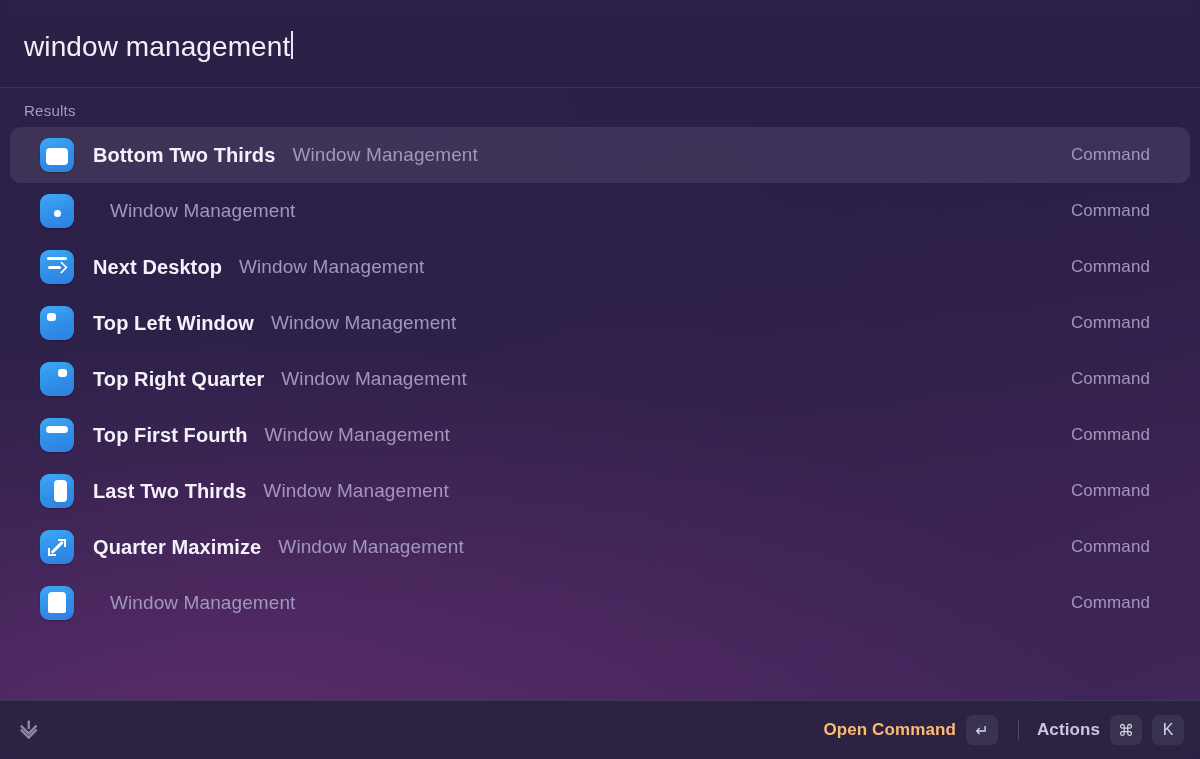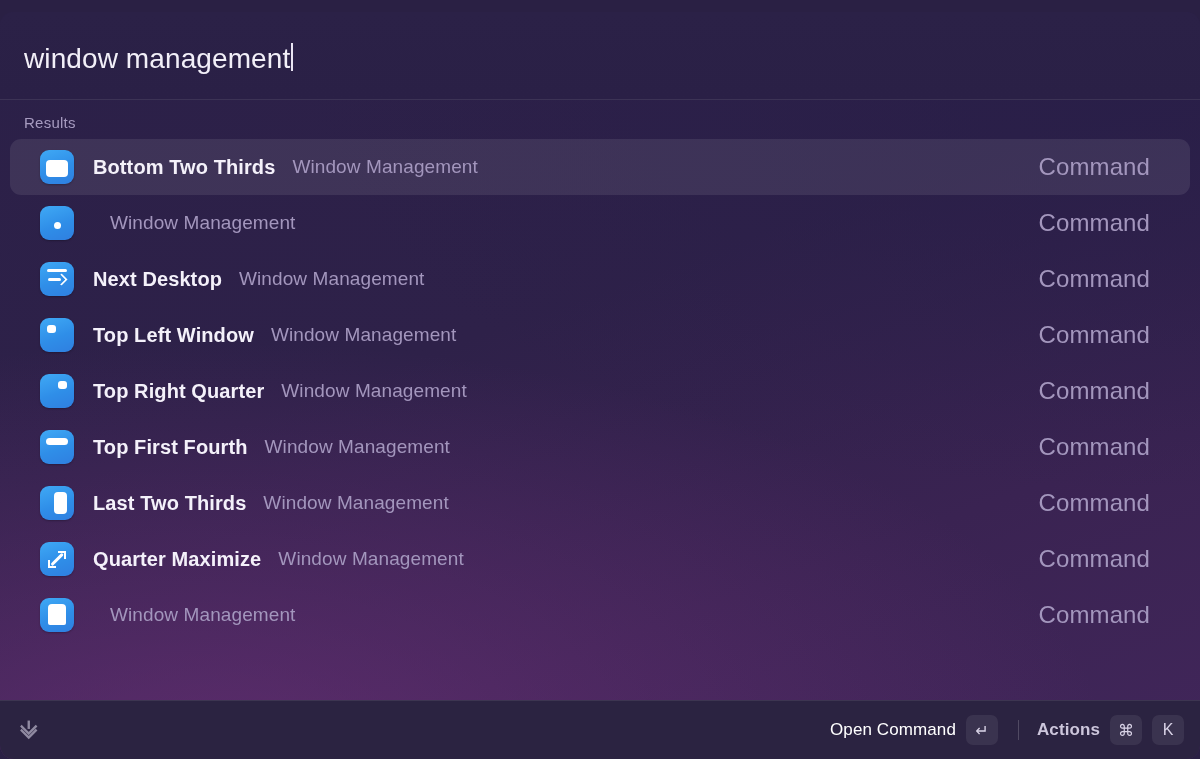--- a/index.html
+++ b/index.html
@@ -16,21 +16,20 @@
   
   #window {
     position:absolute; inset:0;
     border-radius:14px;
     overflow:hidden;
     display:flex; flex-direction:column;
     background:
       radial-gradient(120% 90% at 18% 100%, rgba(120, 52, 130, 0.55) 0%, rgba(120,52,130,0) 62%),
       radial-gradient(100% 80% at 95% 8%, rgba(40, 30, 72, 0.85) 0%, rgba(40,30,72,0) 70%),
       linear-gradient(160deg, #2b2048 0%, #2e2149 42%, #3a2352 72%, #41265a 100%);
-    margin-top: 12px;
   }
 
   
   #searchbar {
     height:88px; flex:0 0 88px;
     display:flex; align-items:center;
     padding:0 24px;
     background:linear-gradient(180deg,#2b2147 0%,#2a2046 100%);
     position:relative;
   }
@@ -84,37 +83,37 @@
   .row-title {
     font-size:20px; font-weight:bold; color:#f4f1fa;
     white-space:nowrap; letter-spacing:0.1px;
   }
   .row-sub {
     font-size:19px; color:#a396bd; margin-left:17px;
     white-space:nowrap; letter-spacing:0.1px;
   }
   .row-acc {
     margin-left:auto;
-    font-size:24px; color:#a396bd; letter-spacing:0.1px;
+    font-size:17px; color:#a396bd; letter-spacing:0.1px;
     padding-right:10px;
     text-align:right;
   }
 
   
   #footer {
     height:59px; flex:0 0 59px;
     display:flex; align-items:center;
     padding:0 16px 0 14px;
     background:#2b2341;
     border-top:1px solid rgba(255,255,255,0.085);
   }
   #brand-logo { width:30px; height:30px; opacity:0.62; }
   .footer-right { margin-left:auto; display:flex; align-items:center; }
   .f-label {
-    font-size:17px; font-weight:normal; color:#ffffff;
+    font-size:17px; font-weight:bold; color:#fdba74;
     letter-spacing:0.1px;
   }
   .f-label.dim { color:#cdc6dc; font-weight:bold; }
   .key {
     min-width:32px; height:30px;
     margin-left:10px;
     border-radius:7px;
     background:rgba(255,255,255,0.075);
     display:flex; align-items:center; justify-content:center;
     color:#d8d2e6; font-size:16px;

